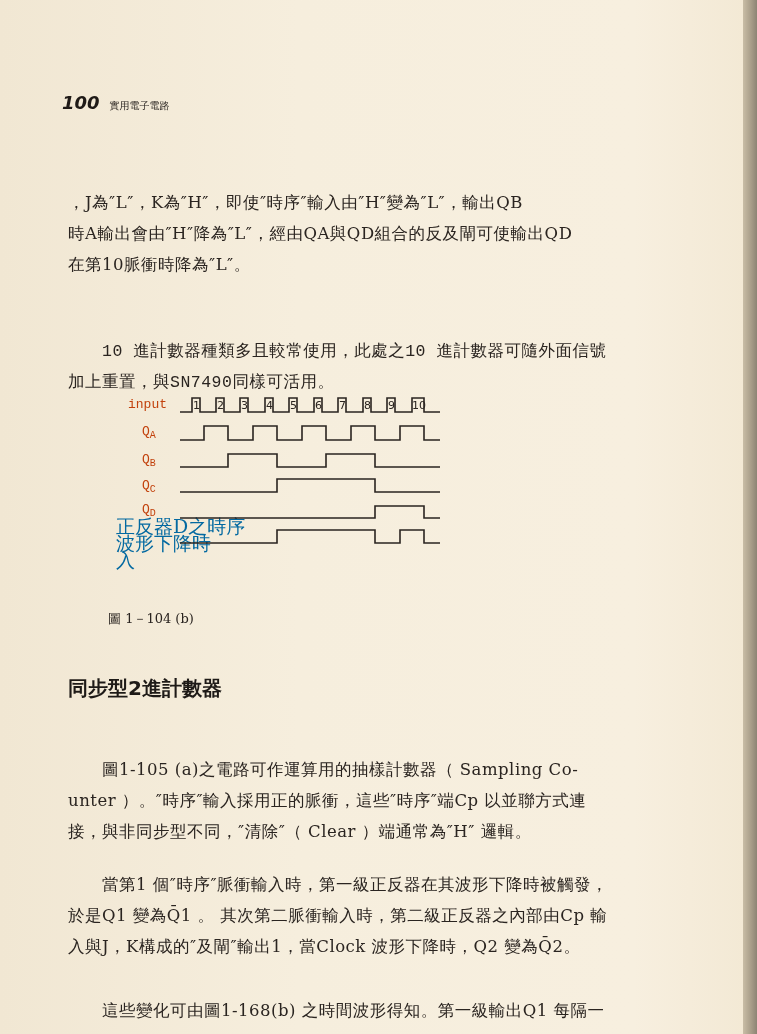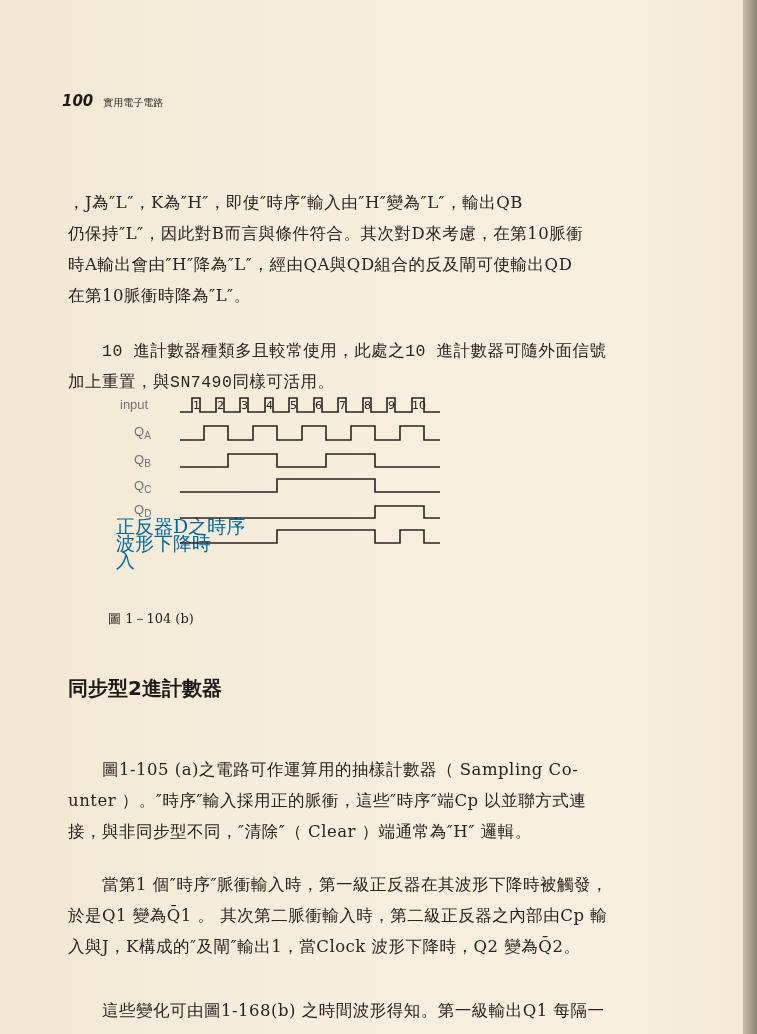--- a/index.html
+++ b/index.html
@@ -17,36 +17,36 @@
   .spine {
     position: absolute; right: 0; top: 0; width: 14px; height: 1034px;
     background: linear-gradient(90deg, #c9bda6 0%, #a79c88 60%, #8d8474 100%);
   }
   .running-head {
     position: absolute; left: 62px; top: 92px;
     display: flex; align-items: baseline; gap: 10px;
   }
   .page-number {
     font-family: "DejaVu Sans", sans-serif; font-weight: bold; font-style: italic;
-    font-size: 15px; color: #1f1a17;
+    font-size: 18px; color: #1f1a17;
   }
   .book-title { font-size: 10px; color: #2a2420; }
   .para {
     position: absolute; left: 68px; width: 580px;
     font-size: 16.5px; line-height: 31px; letter-spacing: 0.5px; margin-top: 44px;
   }
   .para .line { display: block; white-space: nowrap; }
   .indent { padding-left: 34px; }
   .figure {
     position: absolute; left: 108px; top: 390px; width: 360px; height: 200px;
   }
   .figure svg { position: absolute; left: 0; top: 0; }
   .sig-label {
-    position: absolute; font-family: Liberation Sans, sans-serif;
-    font-size: 13px; color: #737373;
+    position: absolute; font-family: Liberation Mono, monospace;
+    font-size: 13px; color: #c2410c; margin-left: 8px;
   }
   .cn-label {
     position: absolute; font-size: 19px; line-height: 17px; color: #0369a1;
   }
   .caption {
     position: absolute; left: 108px; top: 610px; font-size: 13px; color: #2a2420;
   }
   .section-heading {
     position: absolute; left: 68px; top: 675px;
     font-family: "DejaVu Sans", sans-serif; font-weight: bold; font-size: 20px;
@@ -60,21 +60,20 @@
 <div class="page"></div>
 <div class="spine"></div>
 
 <div class="running-head">
   <span class="page-number">100</span>
   <span class="book-title">實用電子電路</span>
 </div>
 
 <div class="para" style="top:143px;">
   <span class="line">，J為″L″，K為″H″，即使″時序″輸入由″H″變為″L″，輸出QB</span>
-  <span class="line">仍保持″L″，因此對B而言與條件符合。其次對D來考慮，在第10脈衝</span>
   <span class="line">時A輸出會由″H″降為″L″，經由QA與QD組合的反及閘可使輸出QD</span>
   <span class="line">在第10脈衝時降為″L″。</span>
 </div>
 
 <div class="para" style="top:292px;font-family:Liberation Mono, monospace;">
   <span class="line indent">10 進計數器種類多且較常使用，此處之10 進計數器可隨外面信號</span>
   <span class="line">加上重置，與SN7490同樣可活用。</span>
 </div>
 
 <div class="figure">

